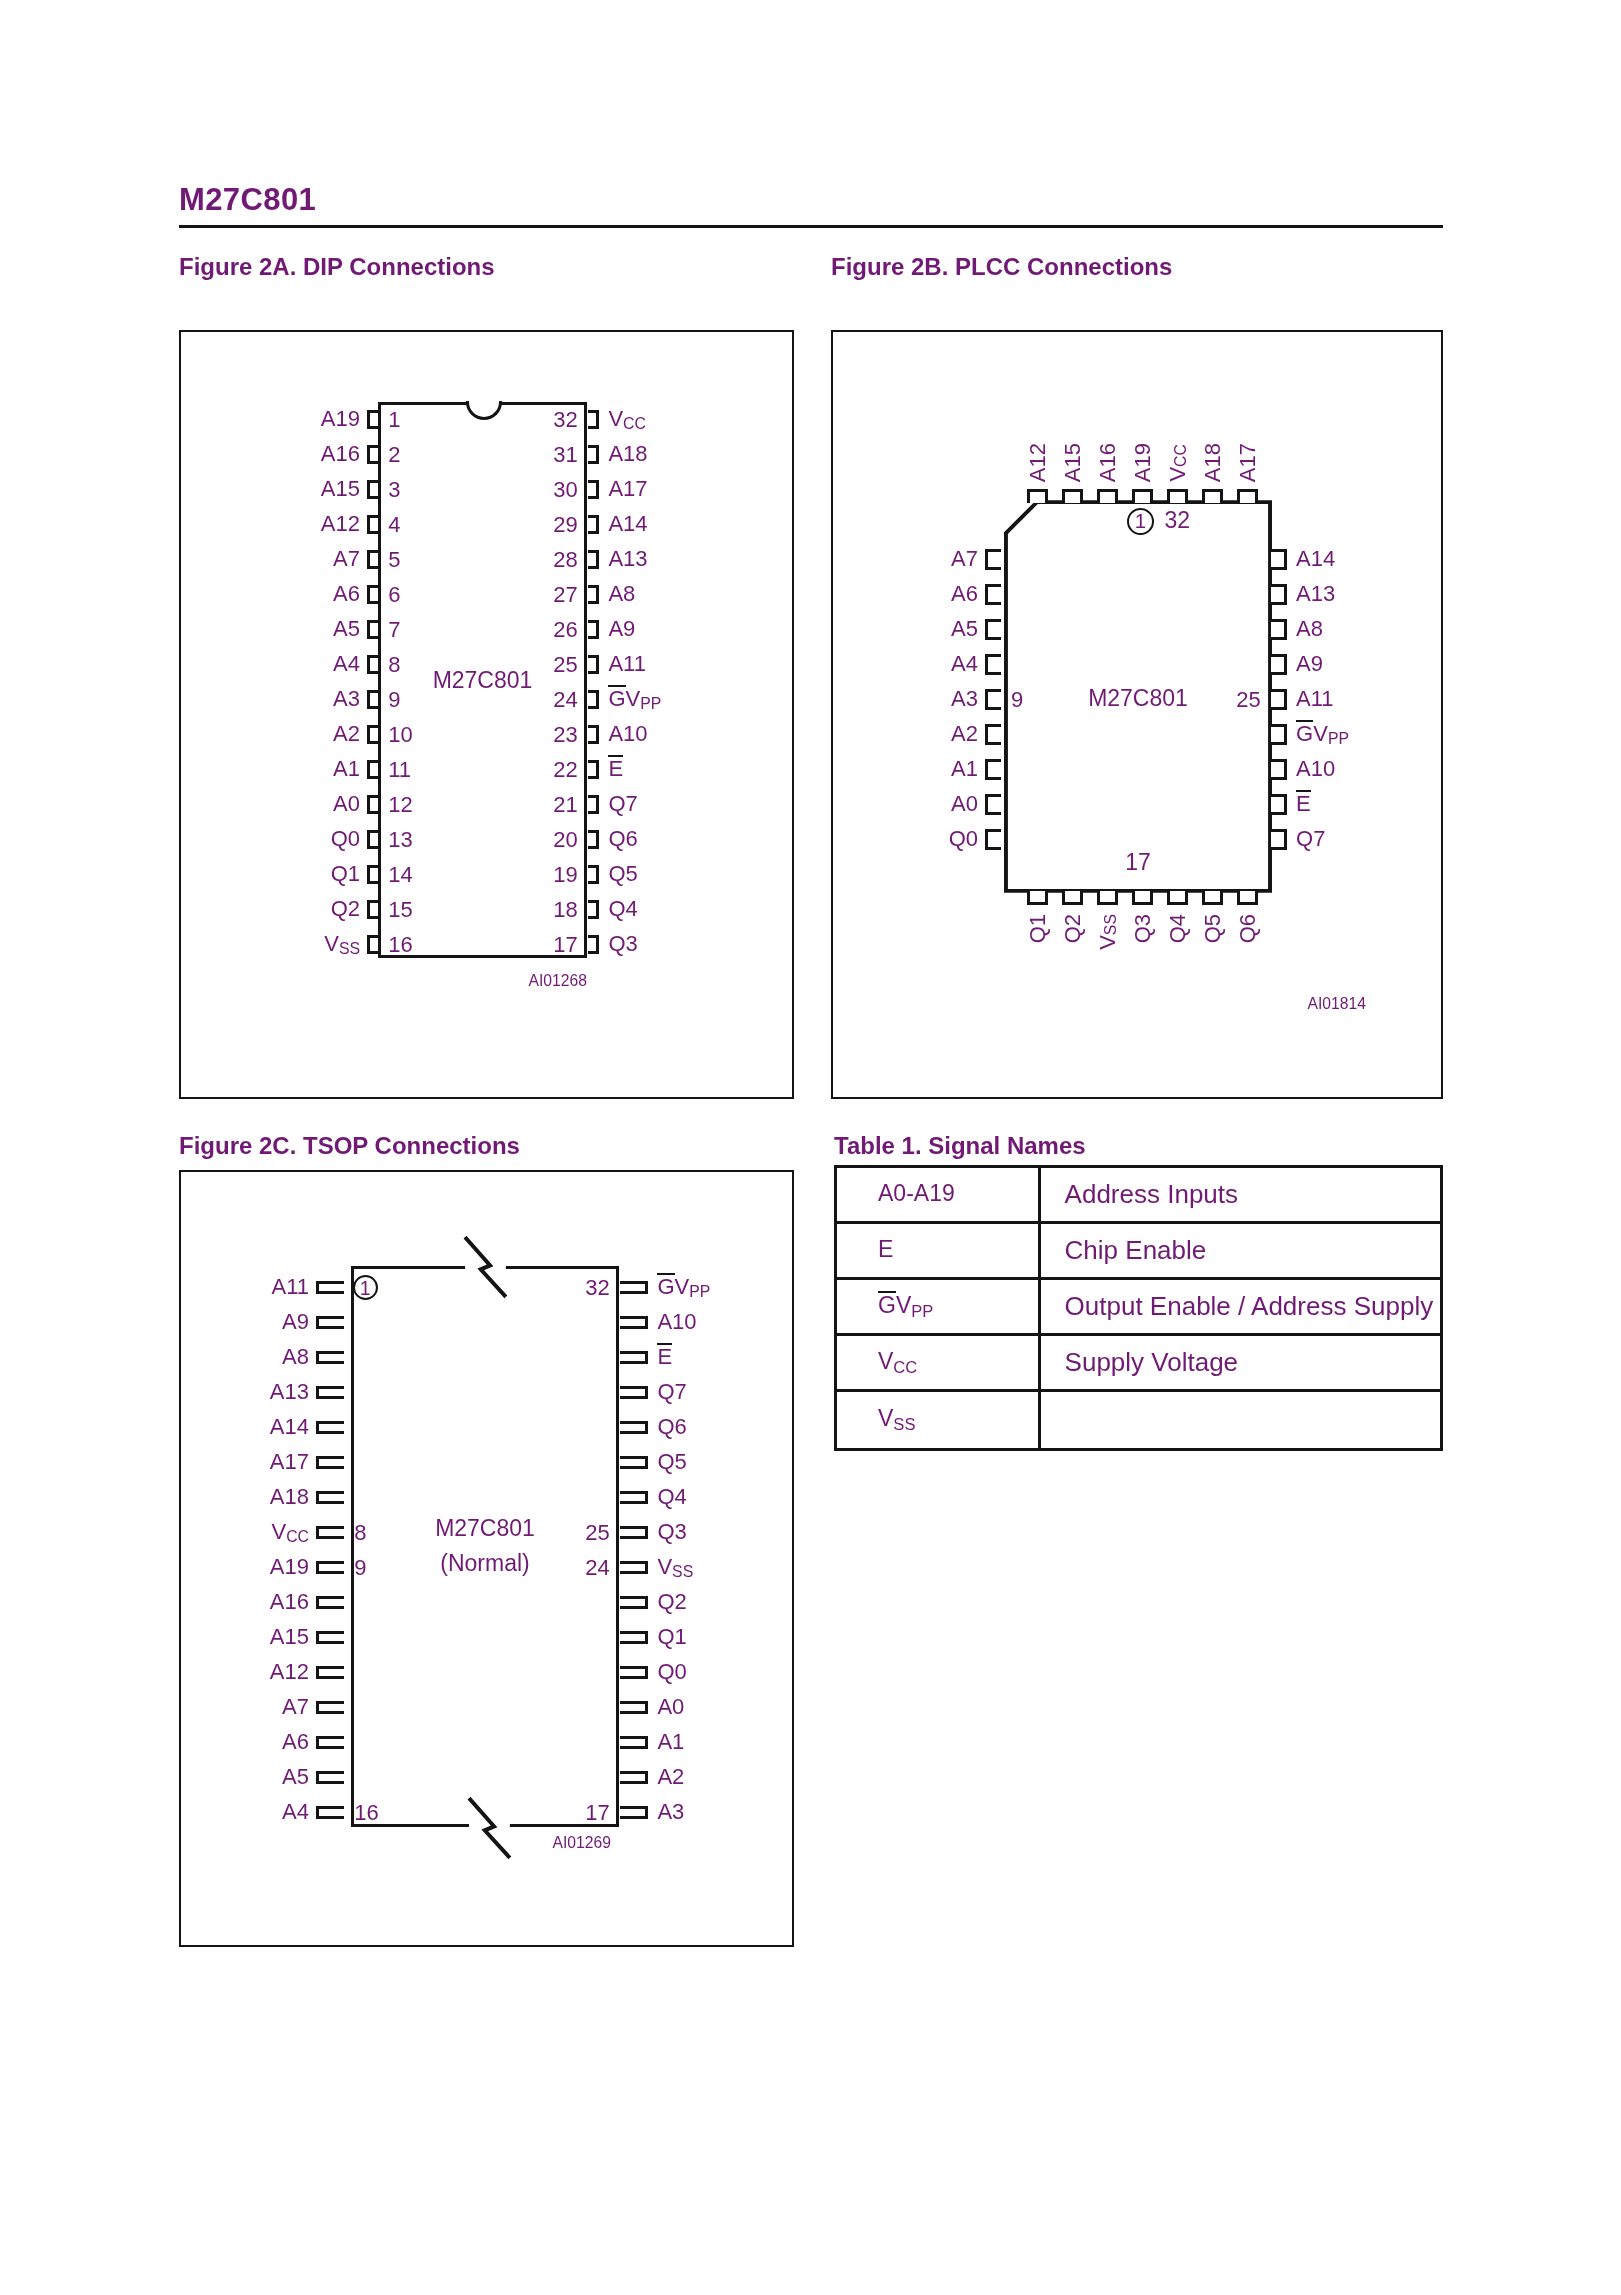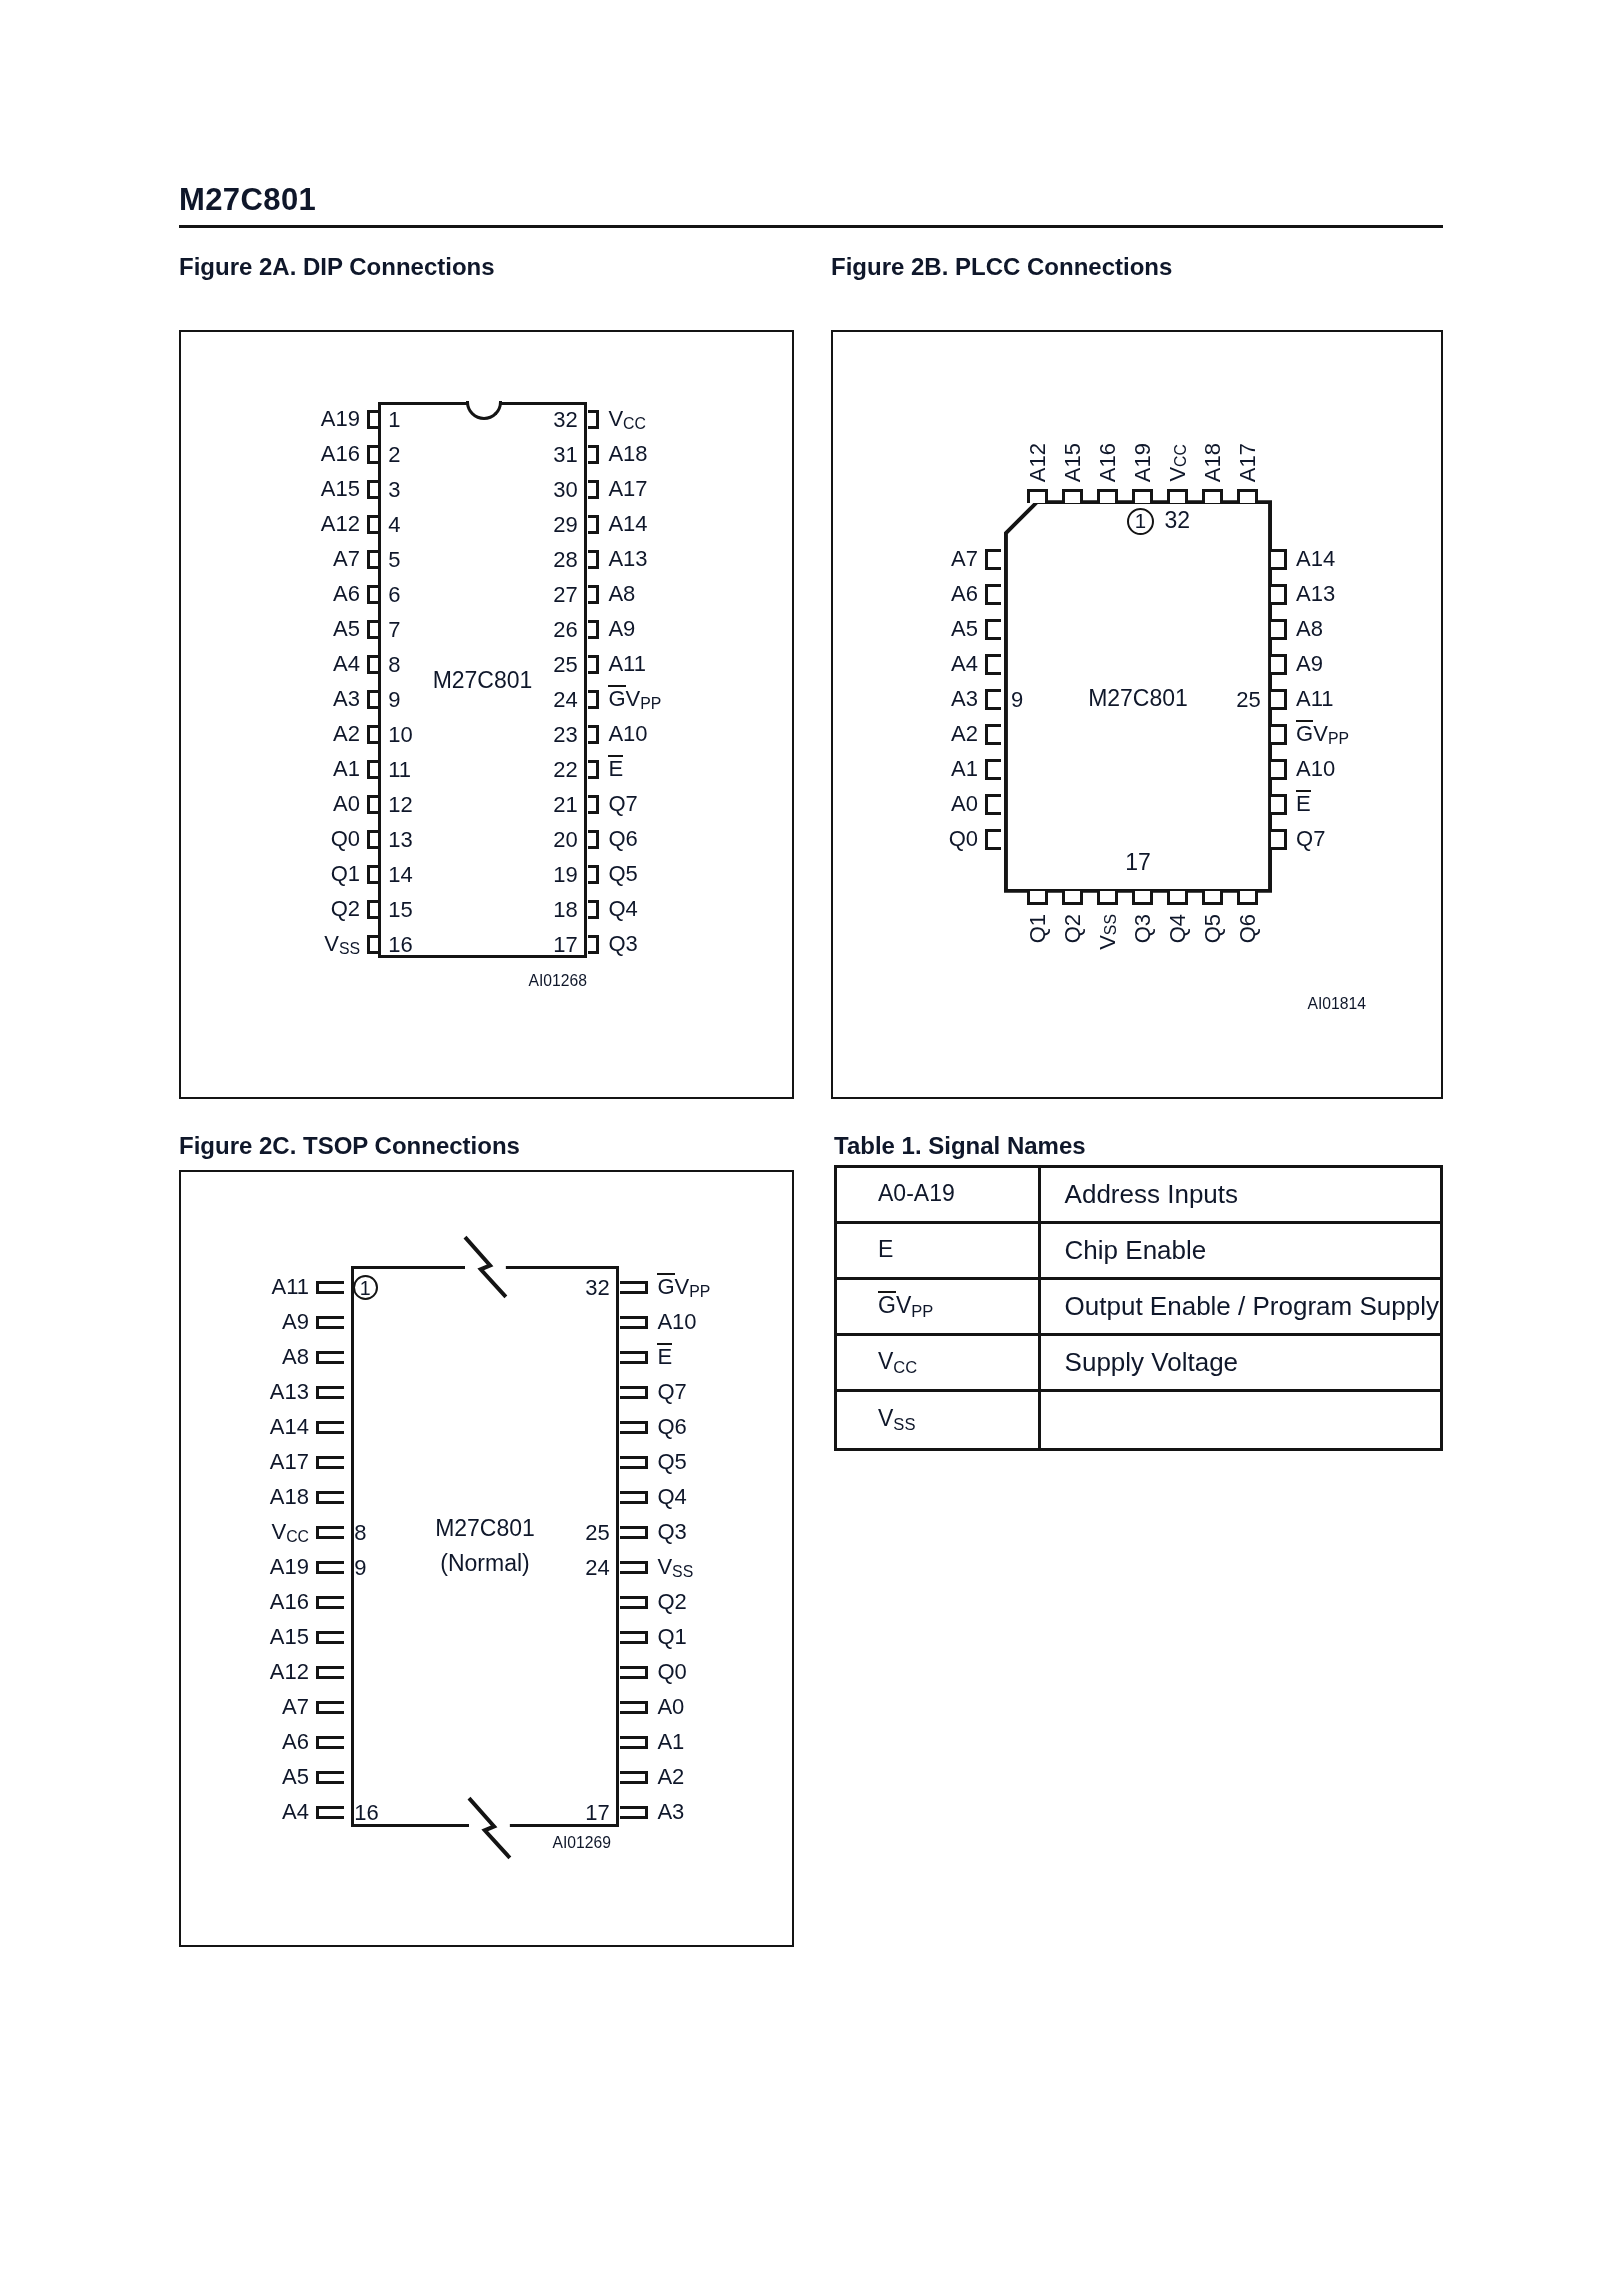--- a/index.html
+++ b/index.html
@@ -1,19 +1,19 @@
 <!DOCTYPE html>
 <html style="font-size:12.6px"><head>
 <meta charset="utf-8">
 <style>
   * { margin:0; padding:0; box-sizing:border-box; }
   html,body { background:#ffffff; }
   #page {
     position:relative; width:1622px; height:1947px; background:#ffffff;
-    font-family:"Liberation Sans", sans-serif; color:#0f172a;
+    font-family:"Liberation Sans", sans-serif; color:#701a75;
   }
   .abs { position:absolute; }
 
   
   .doc-title { font-size:31px; font-weight:bold; letter-spacing:0.4px; }
   .rule { background:#141414; }
   .fig-title { font-size:24px; font-weight:bold; }
   .page-num { font-size:27px; }
 
   
@@ -713,21 +713,21 @@
     <div class="tcell-signal">
           <span><span class="ov"></span><span>E</span><span class="sub"></span></span>
         </div>
     <div class="tcell-desc">Chip Enable</div>
   </div>
 
   <div class="trow">
     <div class="tcell-signal">
           <span><span class="ov">G</span><span>V</span><span class="sub">PP</span></span>
         </div>
-    <div class="tcell-desc">Output Enable / Program Supply</div>
+    <div class="tcell-desc">Output Enable / Address Supply</div>
   </div>
 
   <div class="trow">
     <div class="tcell-signal">
           <span><span class="ov"></span><span>V</span><span class="sub">CC</span></span>
         </div>
     <div class="tcell-desc">Supply Voltage</div>
   </div>
 
   <div class="trow">

